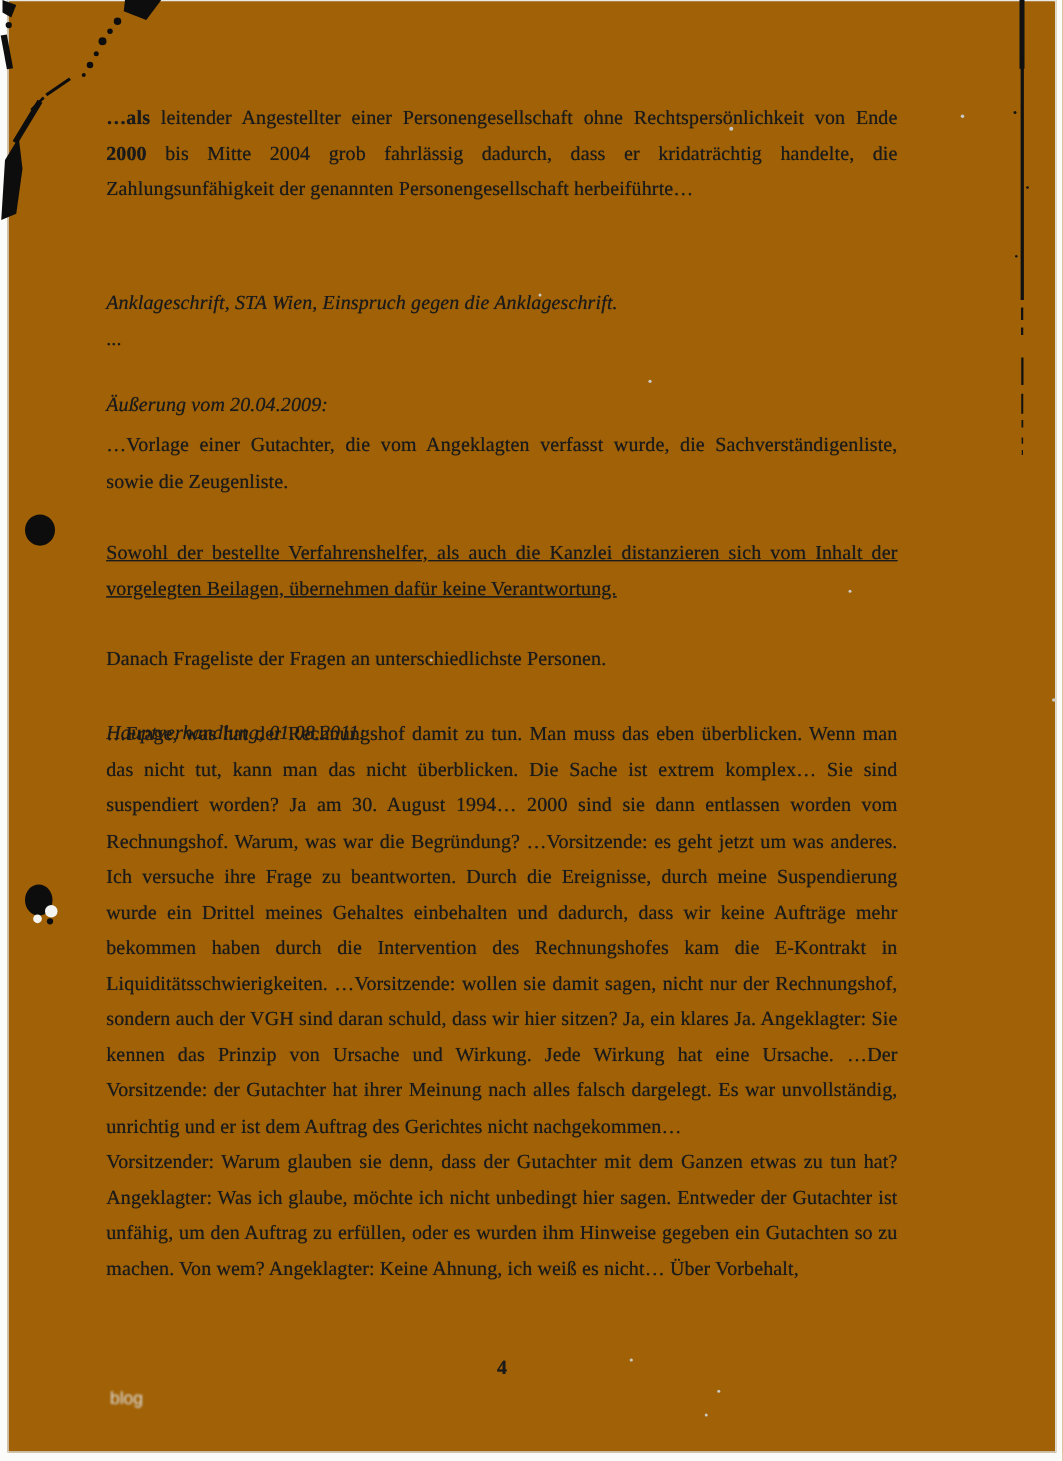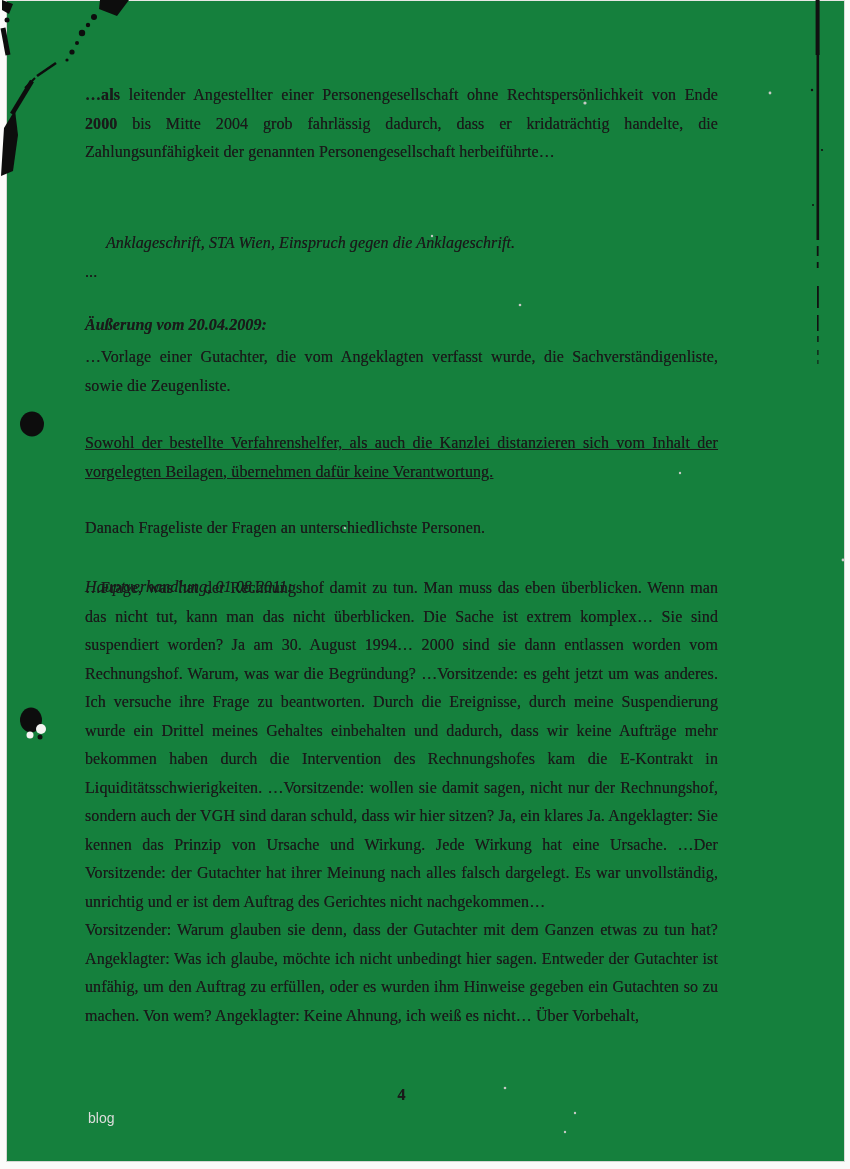--- a/index.html
+++ b/index.html
@@ -1,19 +1,19 @@
 <!DOCTYPE html>
 <html><head>
 <meta charset="utf-8">
 <style>
   html,body{margin:0;padding:0;background:#ffffff;}
   .page{
     position:relative;
     width:850px;height:1169px;
-    background:#15803d;
+    background:#a16207;
     overflow:hidden;
     font-family:"Liberation Serif", serif;
     color:#1a1a1a;
   }
   
   .edge-strip-left{position:absolute;left:0;top:0;width:6px;height:1169px;background:#fbfbfa;}
   .edge-strip-right{position:absolute;right:0;top:0;width:5px;height:1169px;background:#fbfbfa;}
   .edge-strip-bottom{position:absolute;left:0;bottom:0;width:850px;height:7px;background:#fbfbfa;}
   .frame{
     position:absolute;left:6px;top:0;right:5px;bottom:7px;
@@ -111,25 +111,25 @@
       <circle cx="505" cy="1088" r="1.3"></circle>
       <circle cx="575" cy="1113" r="1.2"></circle>
       <circle cx="565" cy="1132" r="1.2"></circle>
     </g>
   </svg>
 
   <div class="textlayer">
 
     <p class="para" style="top:81px;"><span class="bld">…als</span><span> leitender Angestellter einer Personengesellschaft ohne Rechtspersönlichkeit von Ende </span><span class="bld">2000</span><span> bis Mitte 2004 grob fahrlässig dadurch, dass er kridaträchtig handelte, die Zahlungsunfähigkeit der genannten Personengesellschaft herbeiführte…</span></p>
 
-    <p class="para single italic" style="top:229px;margin-left:21px;">Anklageschrift, STA Wien, Einspruch gegen die Anklageschrift.</p>
+    <p class="para single italic" style="top:229px;">Anklageschrift, STA Wien, Einspruch gegen die Anklageschrift.</p>
 
     <p class="para single" style="top:258px;">...</p>
 
-    <p class="para single italic" style="top:311px;font-weight:bold;">Äußerung vom 20.04.2009:</p>
+    <p class="para single italic" style="top:311px;">Äußerung vom 20.04.2009:</p>
 
     <p class="para" style="top:343px;">…Vorlage einer Gutachter, die vom Angeklagten verfasst wurde, die Sachverständigenliste, sowie die Zeugenliste.</p>
 
     <p class="para" style="top:429px;text-decoration:underline;">Sowohl der bestellte Verfahrenshelfer, als auch die Kanzlei distanzieren sich vom Inhalt der vorgelegten Beilagen, übernehmen dafür keine Verantwortung.</p>
 
     <p class="para single" style="top:514px;">Danach Frageliste der Fragen an unterschiedlichste Personen.</p>
 
     <p class="para single italic" style="top:573px;">Hauptverhandlung, 01.08.2011:</p>
 
     <div class="para" style="top:574px;">

